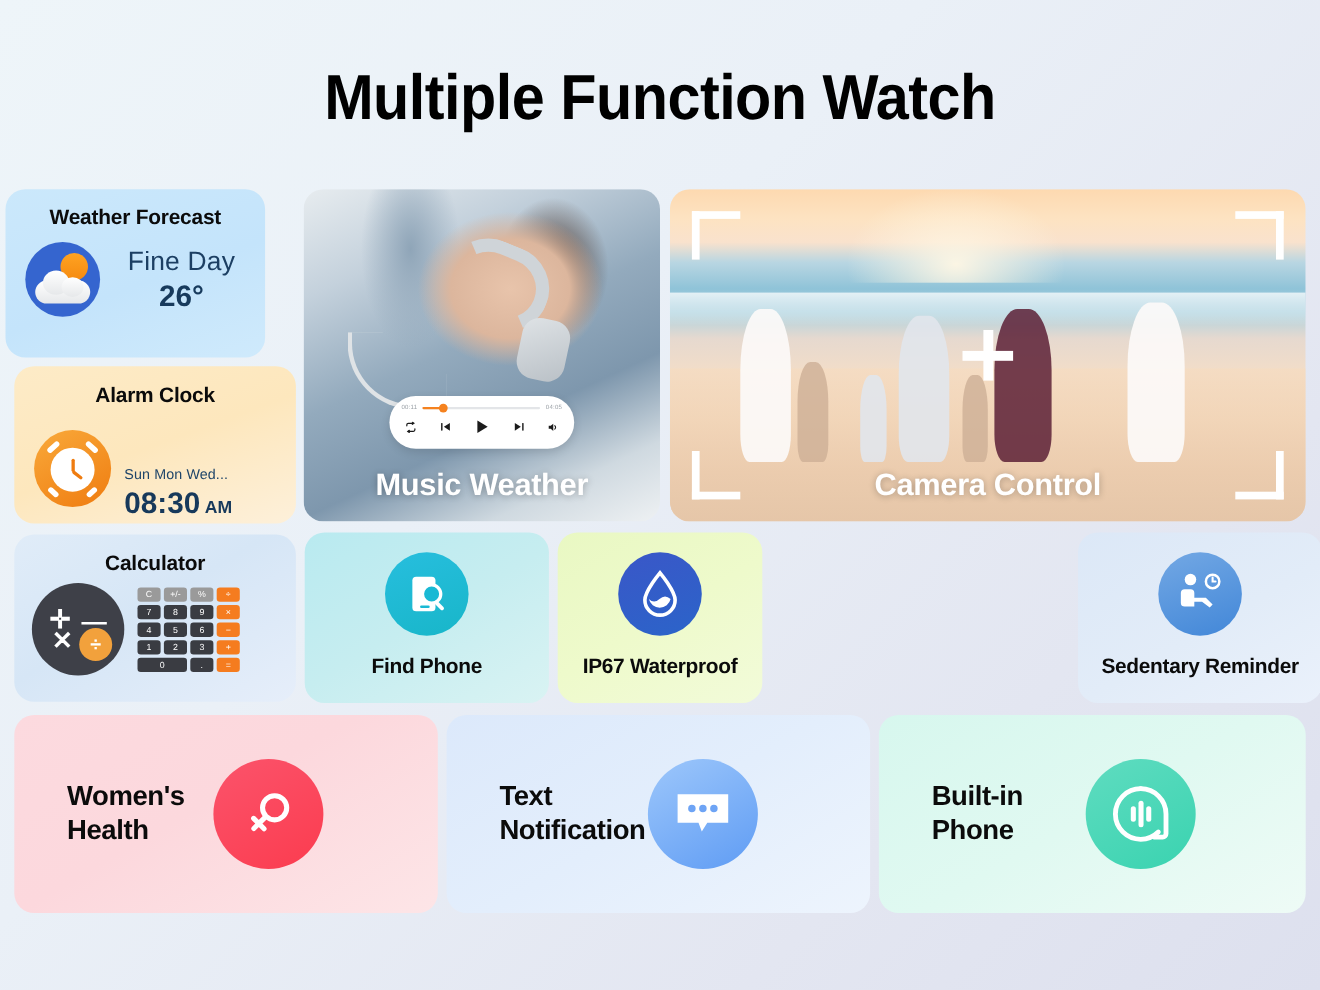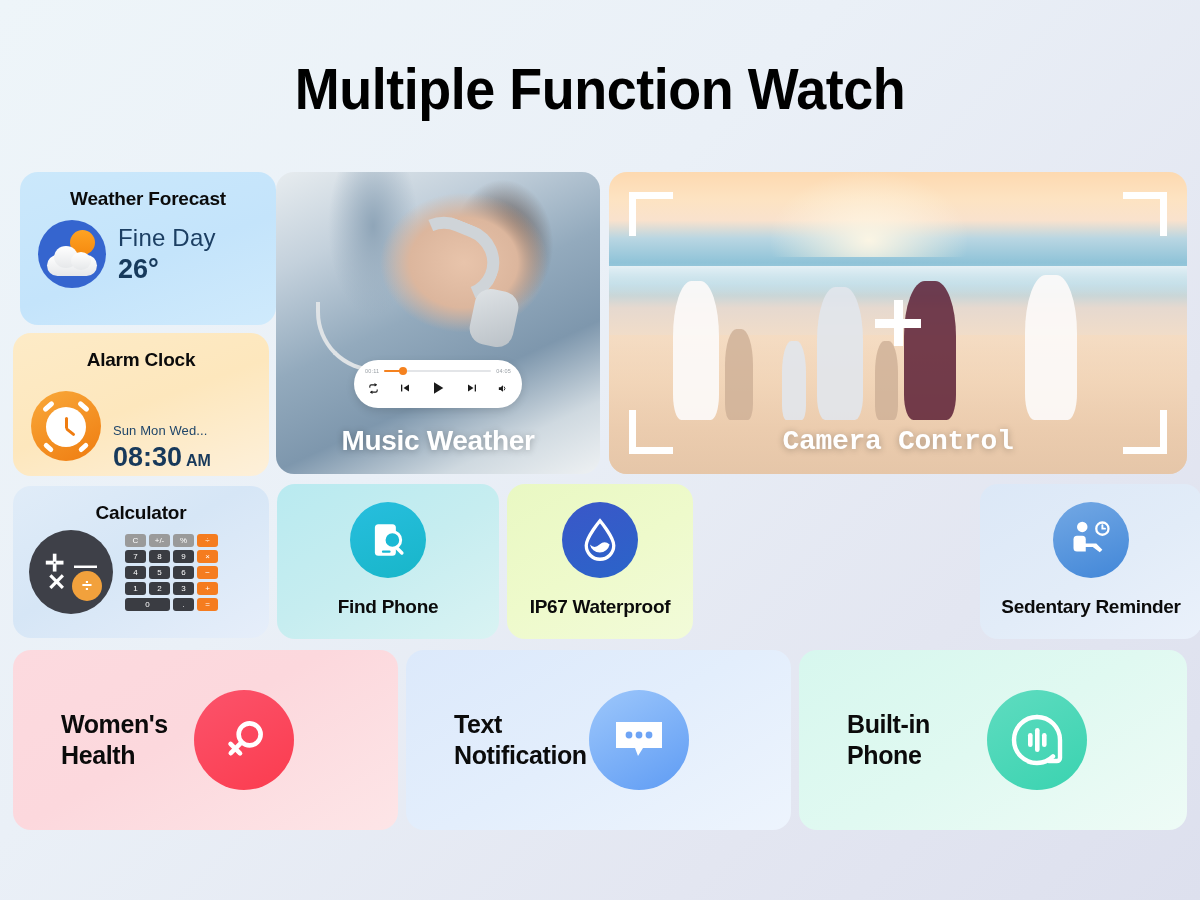--- a/index.html
+++ b/index.html
@@ -35,21 +35,21 @@
     width: 1200px; height: 900px;
   }
   .card {
     position: absolute;
     border-radius: 18px;
     overflow: hidden;
   }
 
   
   .c-weather {
-    left: 20px; top: 172px; width: 256px; height: 153px;
+    left: 5px; top: 172px; width: 236px; height: 153px;
     background: linear-gradient(160deg, #cbe8fb 0%, #c4e4fb 55%, #cfeafc 100%);
   }
   .small-title {
     text-align: center;
     font-weight: 800;
     font-size: 19px;
     color: #0b0b0b;
     padding-top: 16px;
     letter-spacing: -0.2px;
   }
@@ -60,21 +60,21 @@
     width: 25px; height: 25px; border-radius: 50%;
     background: linear-gradient(180deg,#ffa322,#f58a10);
   }
   .wx-cloud { position: absolute; left: 9px; bottom: 12px; width: 50px; height: 28px; }
   .wx-cloud i {
     position: absolute; background: linear-gradient(180deg,#ffffff,#e6e8ea); border-radius: 50%;
   }
   .wx-cloud .b1 { left: 0; bottom: 0; width: 50px; height: 21px; border-radius: 12px; }
   .wx-cloud .b2 { left: 7px; bottom: 8px; width: 24px; height: 22px; }
   .wx-cloud .b3 { left: 24px; bottom: 6px; width: 20px; height: 18px; }
-  .wx-text { margin-left: 12px; flex: 1; }
+  .wx-text { margin-left: 12px; text-align: center; flex: 1; }
   .wx-cond { font-size: 24px; color: #1c3f63; font-weight: 400; letter-spacing: .2px; }
   .wx-temp { font-size: 27px; color: #173a5c; font-weight: 800; margin-top: 2px; }
 
   
   .c-alarm {
     left: 13px; top: 333px; width: 256px; height: 143px;
     background: linear-gradient(160deg, #fdebc7 0%, #fde7bd 50%, #fdf0da 100%);
   }
   .al-body { display: flex; align-items: center; padding: 8px 12px 0 18px; }
   .al-icon {
@@ -121,21 +121,21 @@
     height: 13px; border-radius: 3px; background: #3a3c42; color: #fff;
     font-size: 8px; display: flex; align-items: center; justify-content: center;
     font-family: "Liberation Sans", sans-serif;
   }
   .key.gray { background: #9a9a9a; }
   .key.orange { background: #f57c1f; }
   .key.wide { grid-column: span 2; }
 
   
   .c-music { left: 276px; top: 172px; width: 324px; height: 302px; }
-  .c-cam   { left: 609px; top: 172px; width: 578px; height: 302px; font-family: Liberation Mono, monospace; }
+  .c-cam   { left: 609px; top: 172px; width: 578px; height: 302px; }
 
   .photo-label {
     position: absolute; left: 0; right: 0; bottom: 17px;
     text-align: center; color: #ffffff; font-weight: 900; font-size: 28px;
     text-shadow: 0 1px 7px rgba(0,0,0,.28); letter-spacing: -0.3px;
   }
 
   
   .music-photo { position: absolute; inset: 0;
     background:

